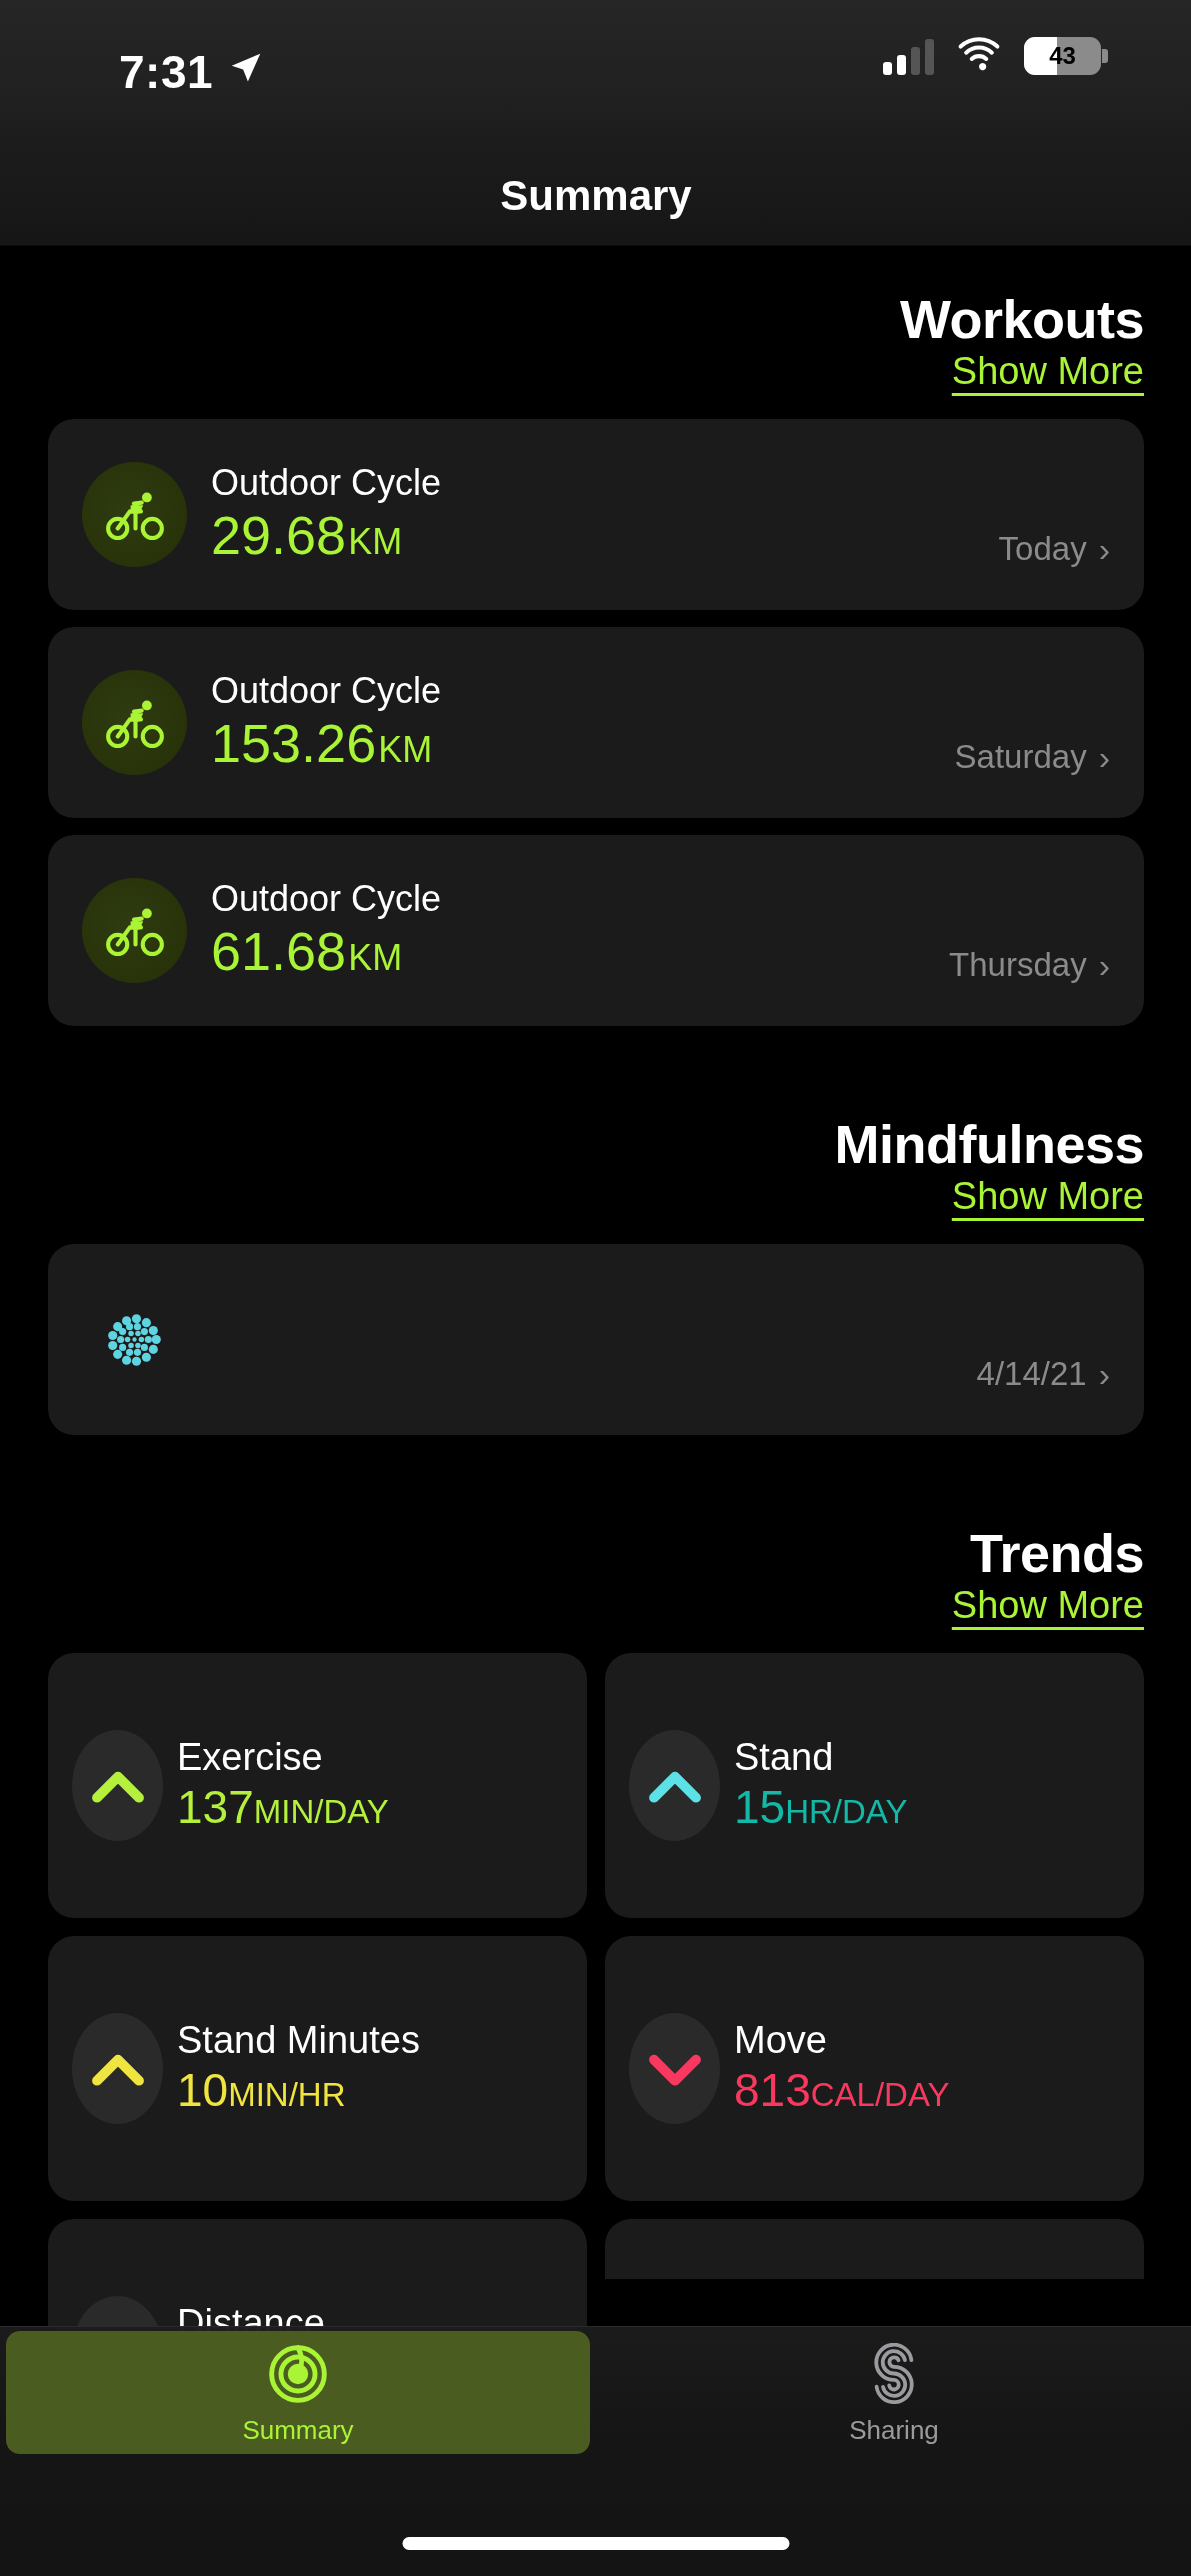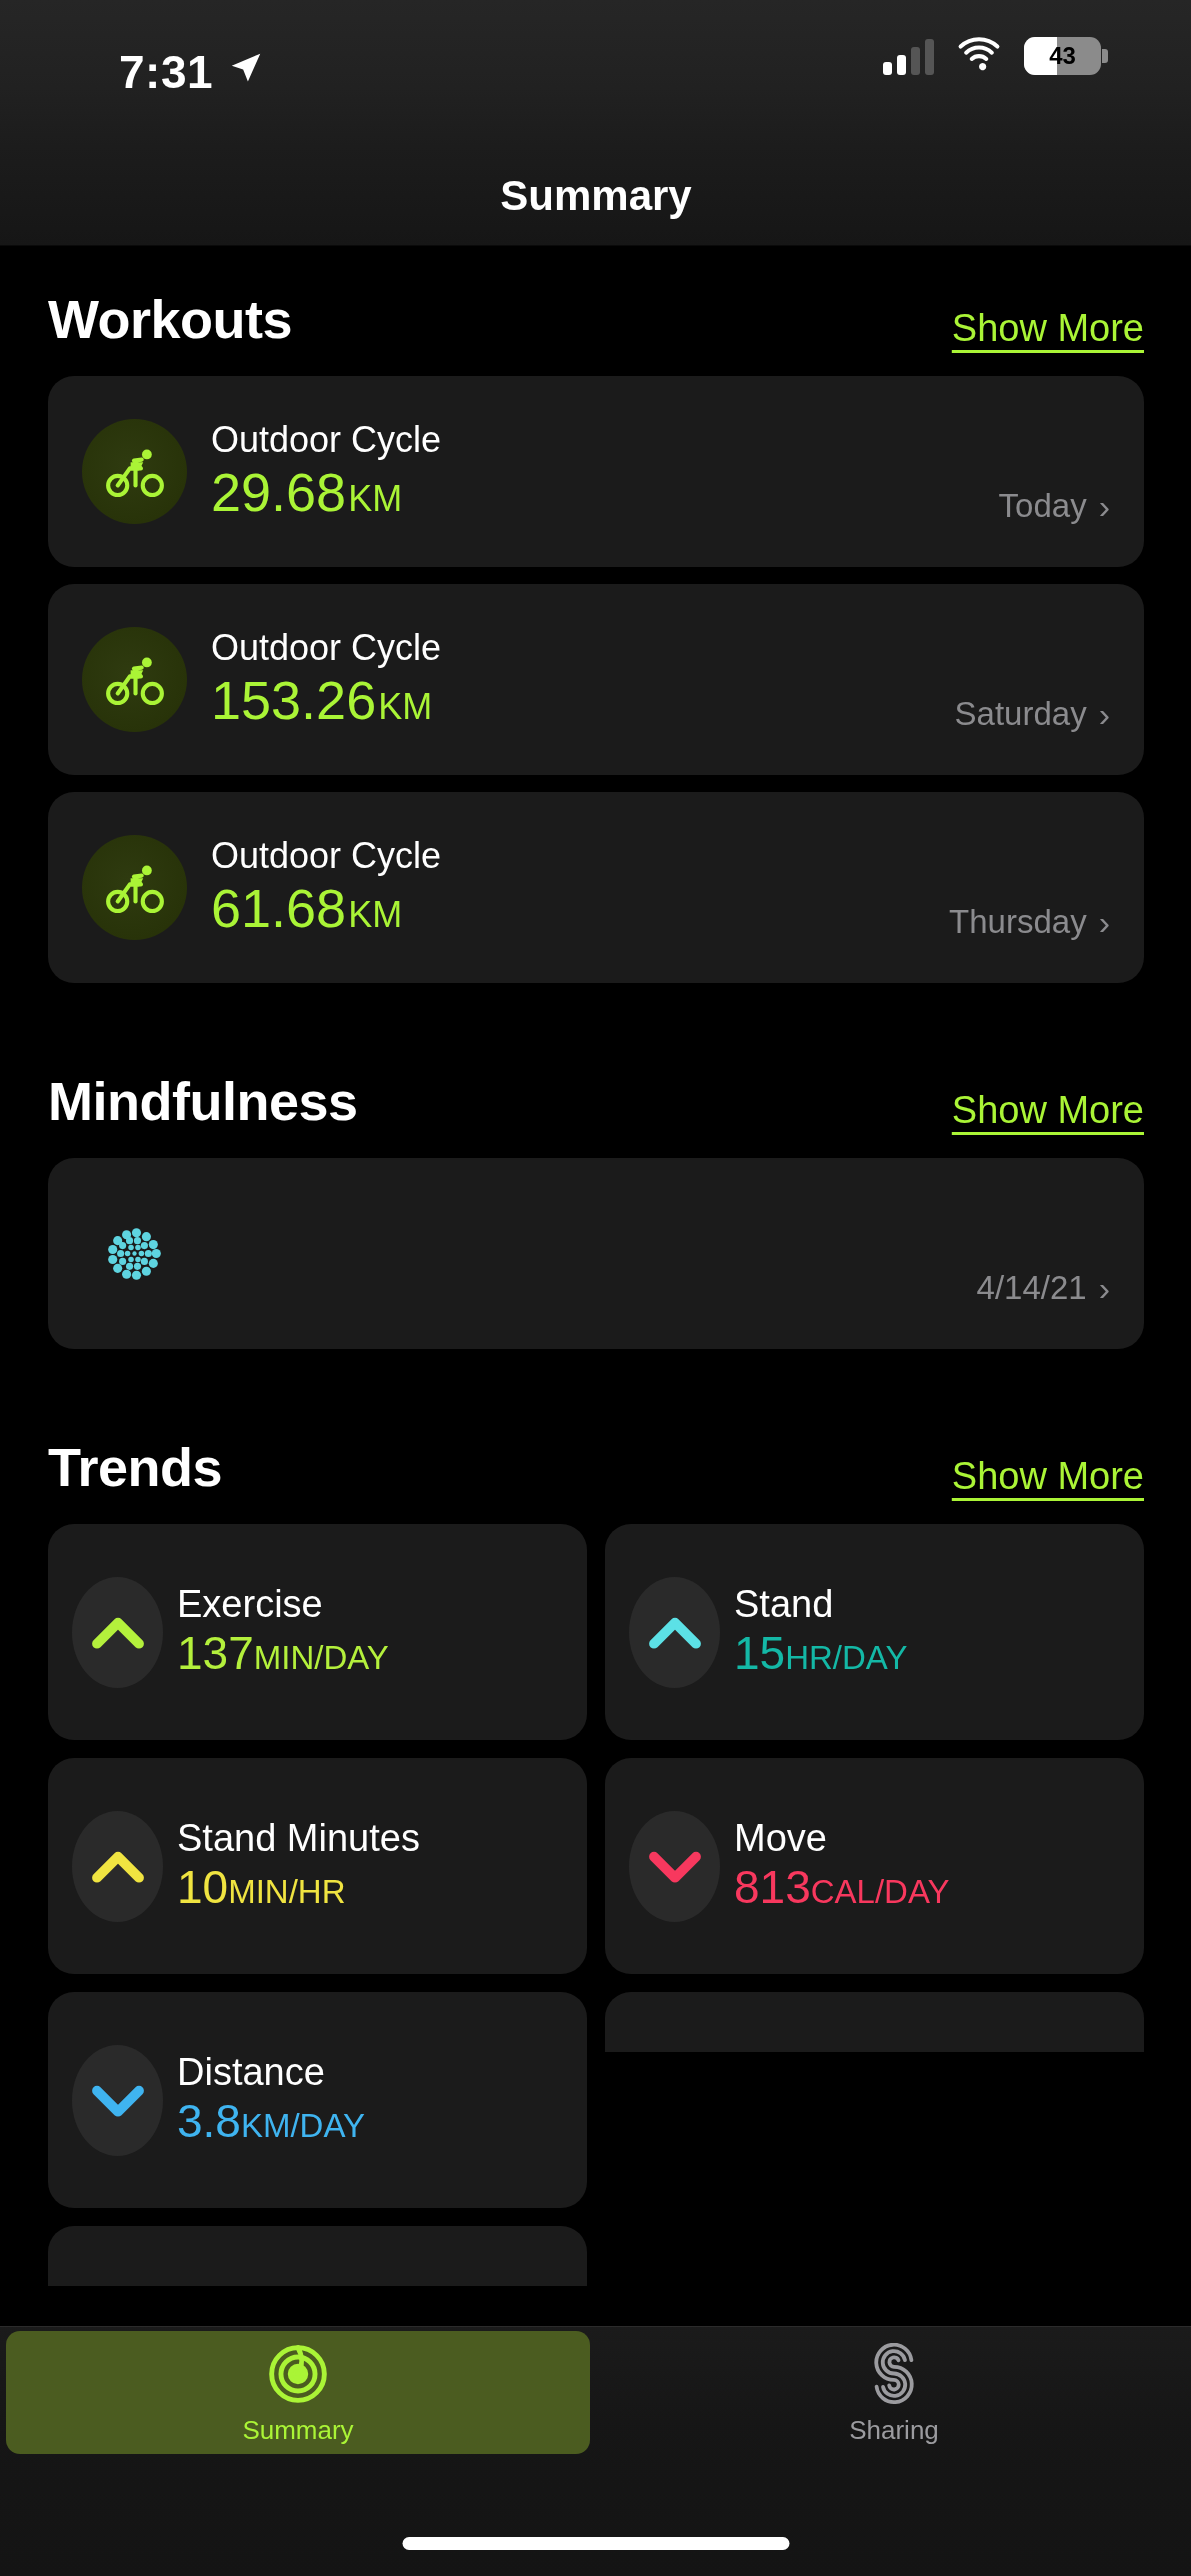--- a/index.html
+++ b/index.html
@@ -101,20 +101,21 @@
     padding: 0 48px;
     background: #000;
   }
 
   .section-head {
     display: flex;
     align-items: flex-end;
     justify-content: space-between;
     padding-top: 42px;
     padding-bottom: 26px;
+    flex-direction: column;
   }
   .section-title { font-size: 54px; font-weight: 700; letter-spacing: -0.5px; }
   .show-more {
     font-size: 38px;
     color: #aaf436;
     text-decoration: underline;
     text-underline-offset: 9px;
     text-decoration-thickness: 3px;
     cursor: pointer;
   }
@@ -163,21 +164,21 @@
 
   
   .grid {
     display: grid;
     grid-template-columns: 1fr 1fr;
     gap: 18px 18px;
   }
   .tile {
     background: #1b1b1b;
     border-radius: 26px;
-    height: 216px;
+    height: 265px;
     display: flex;
     align-items: center;
     padding: 0 24px;
     overflow: hidden;
   }
   .tile .arrow-wrap {
     width: 91px; height: 111px;
     border-radius: 50%;
     background: #2a2a2a;
     display: flex; align-items: center; justify-content: center;

